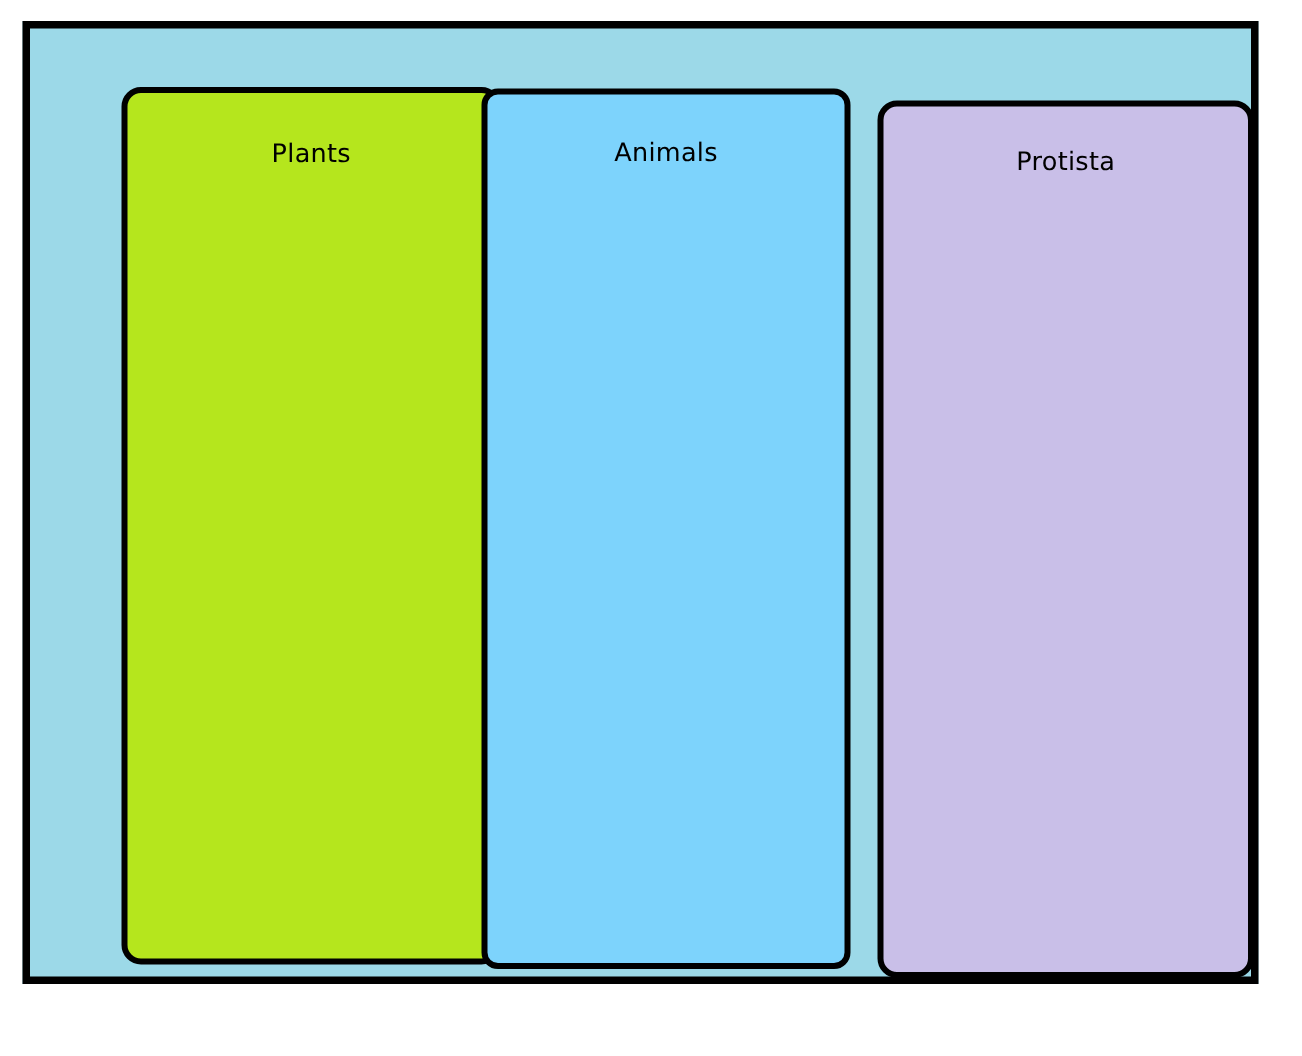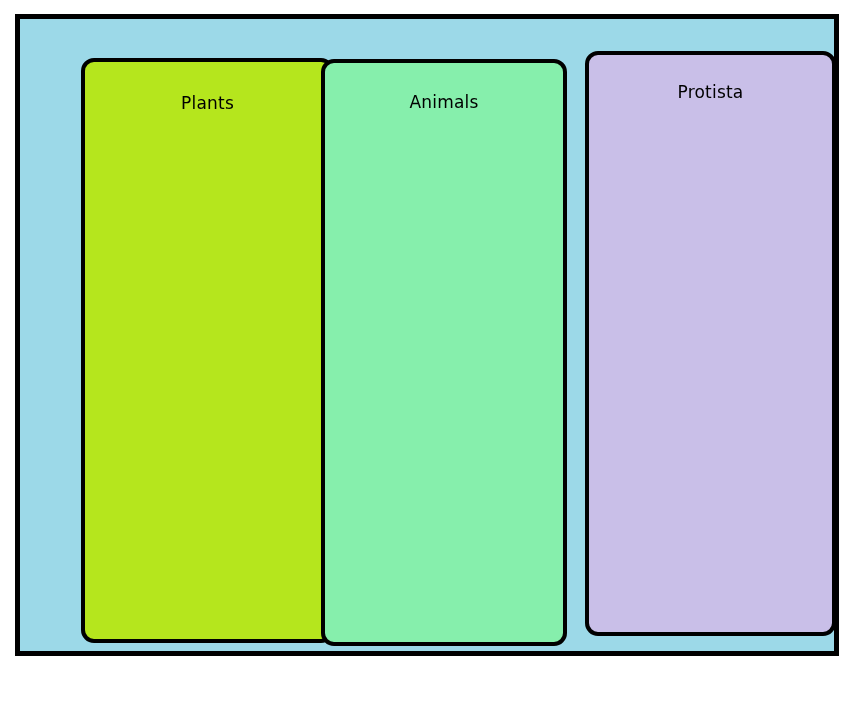--- a/index.html
+++ b/index.html
@@ -69,38 +69,38 @@
     left: 301px;
     top: 40px;
     width: 246px;
     height: 587px;
   }
   #card-animals .card-label { top: 31px; }
 
   
   #card-protista {
     left: 565px;
-    top: 32px;
+    top: 48px;
     width: 251px;
     height: 585px;
   }
   #card-protista .card-label { top: 29px; }
 </style>
 </head>
 <body>
 
 <div id="canvas" style="background: rgb(255, 255, 255);">
 
   <div id="outer-frame" style="background: rgb(156, 217, 232); border-color: rgb(0, 0, 0);">
 
     <div class="category-card" id="card-plants" style="background: rgb(181, 230, 29); border-color: rgb(0, 0, 0);">
       <span class="card-label" style="color: rgb(0, 0, 0);">Plants</span>
     </div>
 
-    <div class="category-card" id="card-animals" style="background: #86efac; border-color: rgb(0, 0, 0);">
+    <div class="category-card" id="card-animals" style="background: #7dd3fc; border-color: rgb(0, 0, 0); border-radius: 11px;">
       <span class="card-label" style="color: rgb(0, 0, 0);">Animals</span>
     </div>
 
     <div class="category-card" id="card-protista" style="background: rgb(201, 191, 232); border-color: rgb(0, 0, 0);">
       <span class="card-label" style="color: rgb(0, 0, 0);">Protista</span>
     </div>
 
   </div>
 </div>
 

